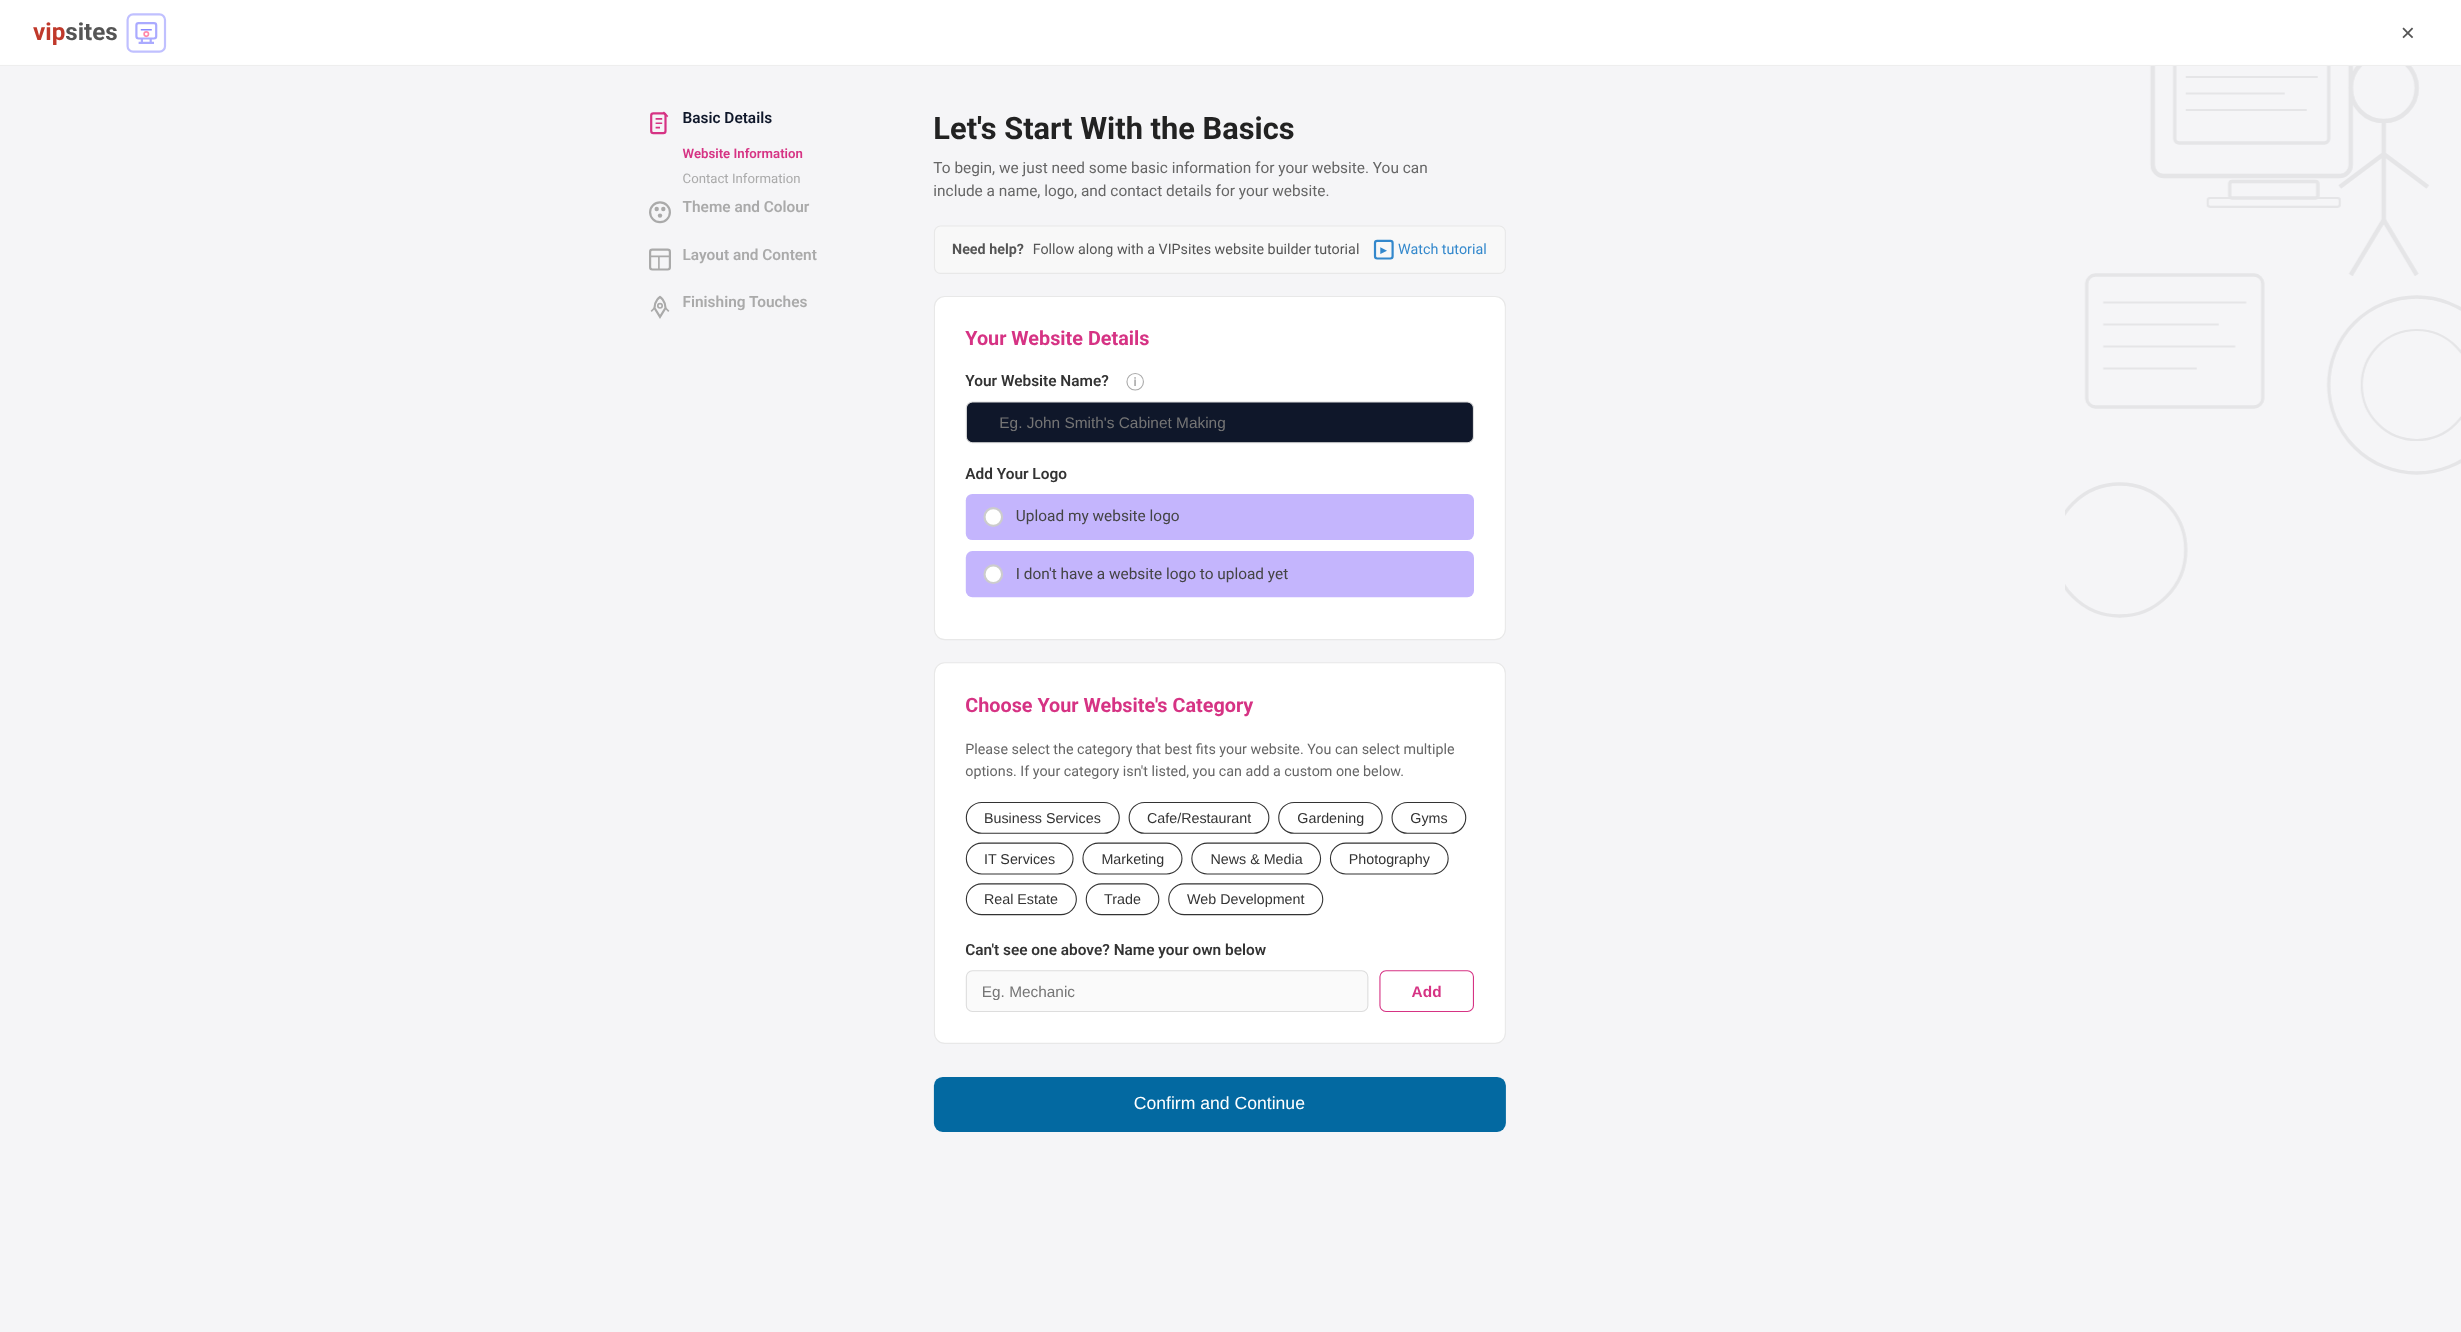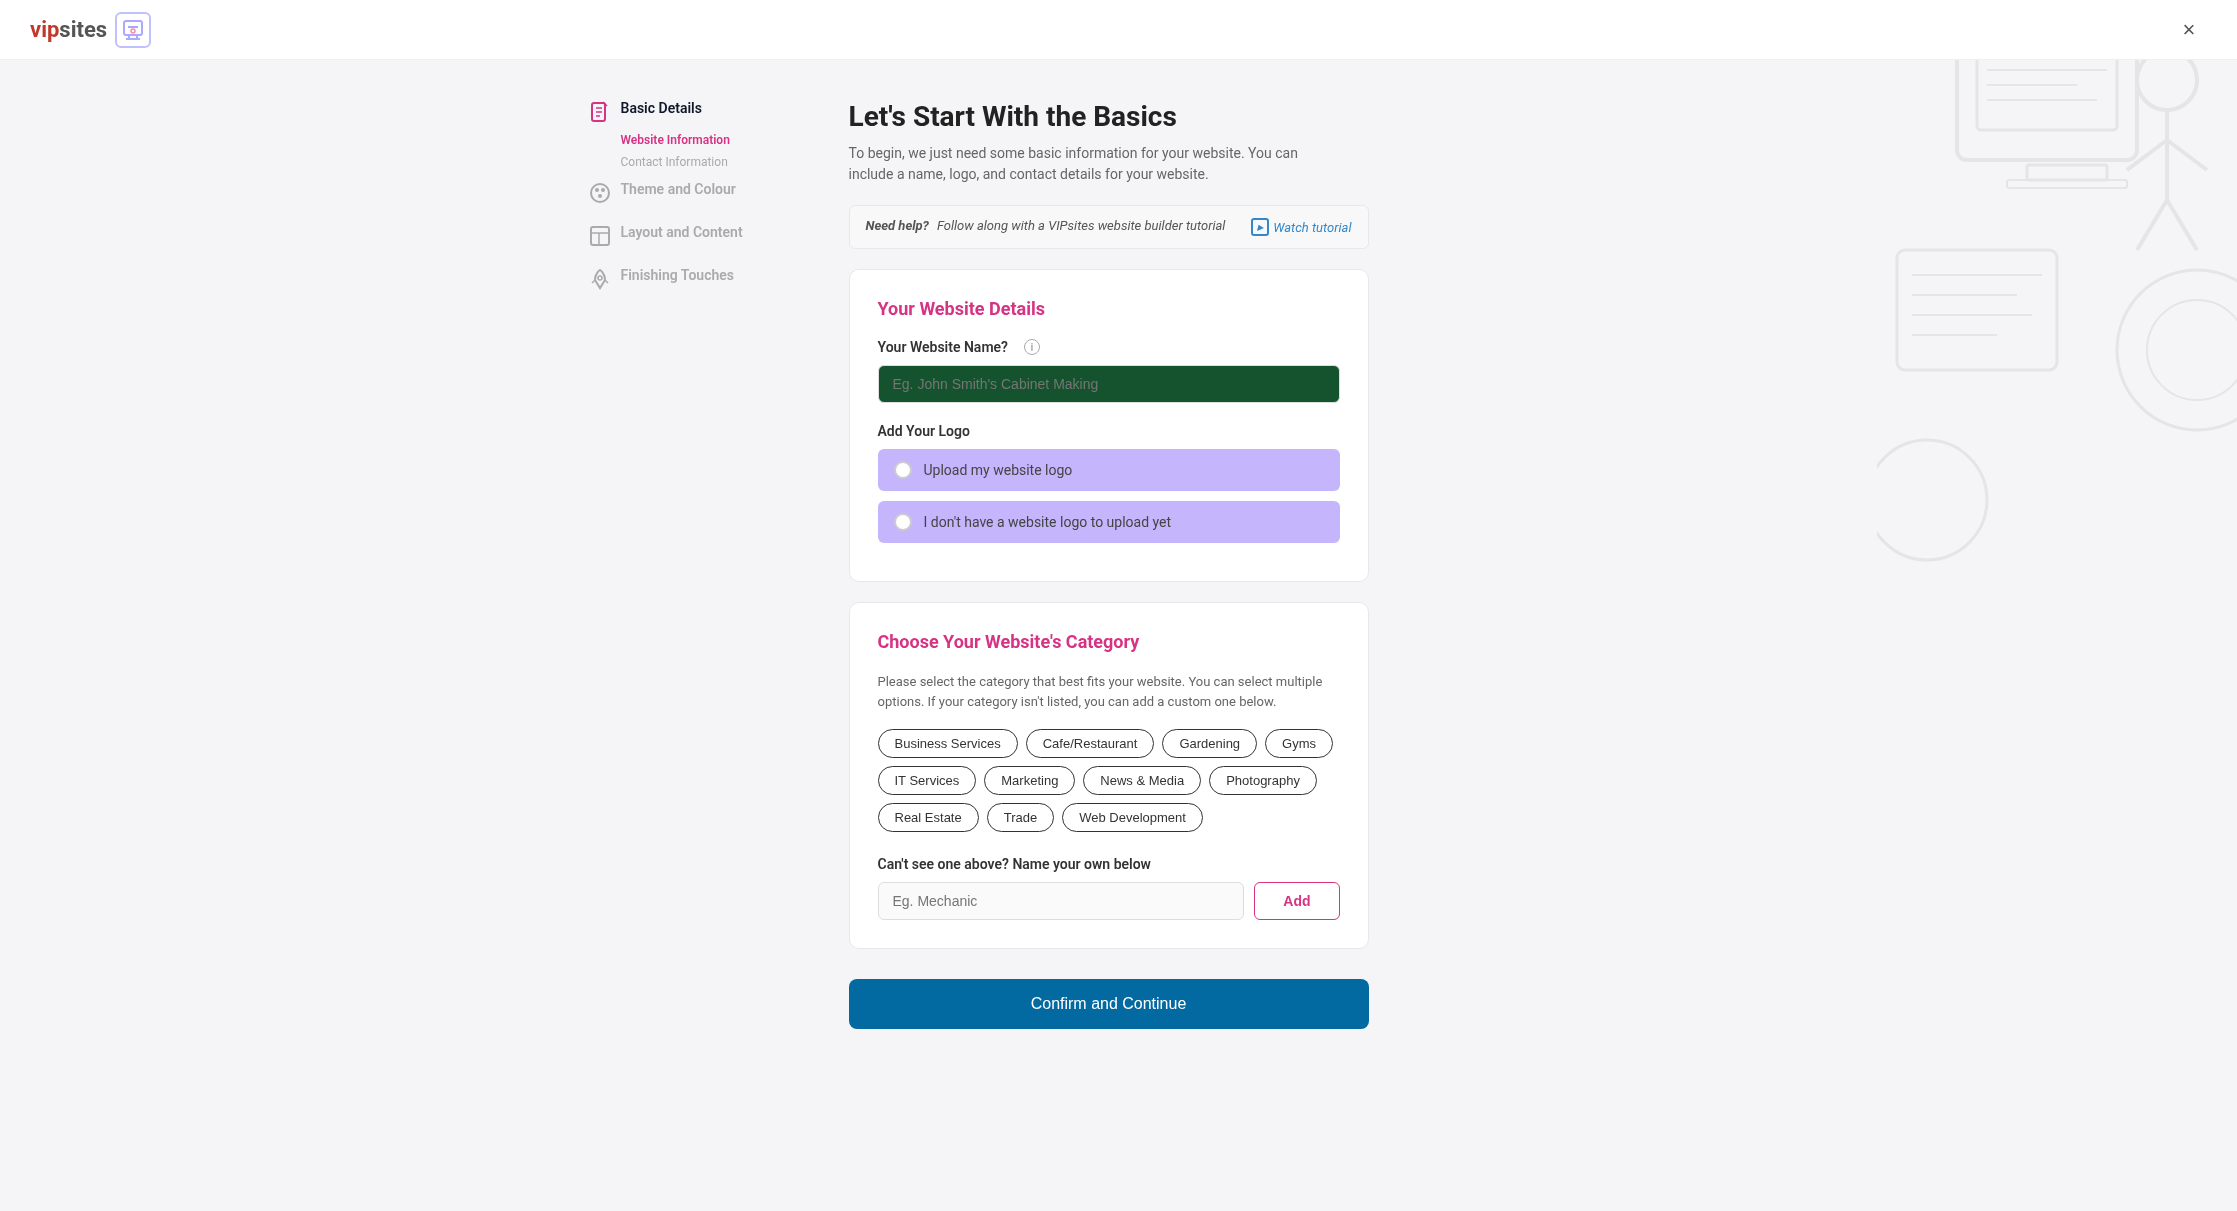--- a/index.html
+++ b/index.html
@@ -135,25 +135,25 @@
       max-width: 480px;
     }
 
     
     .help-banner {
       background: #f8f8f8;
       border: 1px solid #e8e8e8;
       border-radius: 6px;
       padding: 12px 16px;
       display: flex;
+      align-items: center;
       gap: 8px;
       margin-bottom: 20px;
       font-size: 13px;
       color: #555;
-      font-style: italic;
     }
     .help-banner .watch-link {
       color: #3388cc;
       text-decoration: none;
       display: flex;
       align-items: center;
       gap: 4px;
       margin-left: auto;
       cursor: pointer;
     }
@@ -203,24 +203,24 @@
       align-items: center;
       justify-content: center;
       font-size: 11px;
       color: #aaa;
       cursor: pointer;
     }
     .text-input {
       width: 100%;
       border: 1.5px solid #ddd;
       border-radius: 6px;
-      padding: 10px 14px;
+      padding: 10px 30px;
       font-size: 14px;
       color: #999;
-      background: #14532d;
+      background: #0f172a;
       outline: none;
       margin-bottom: 20px;
     }
 
     
     .radio-option {
       display: flex;
       align-items: center;
       gap: 12px;
       background: #c4b5fd;

